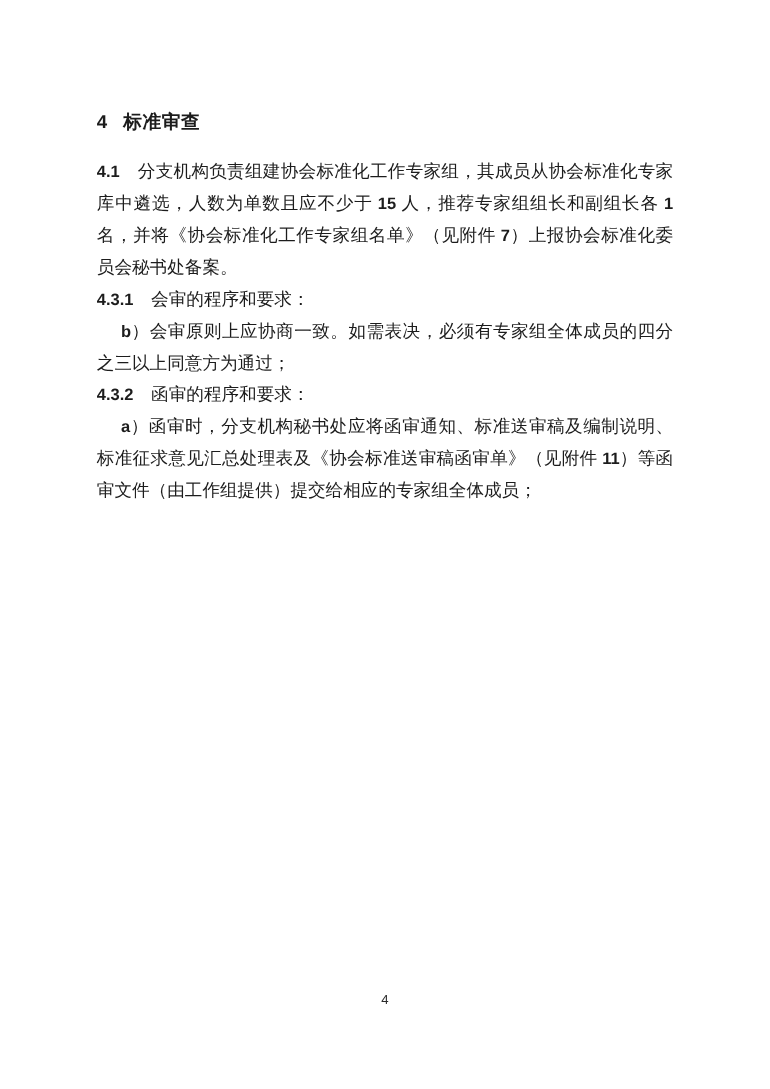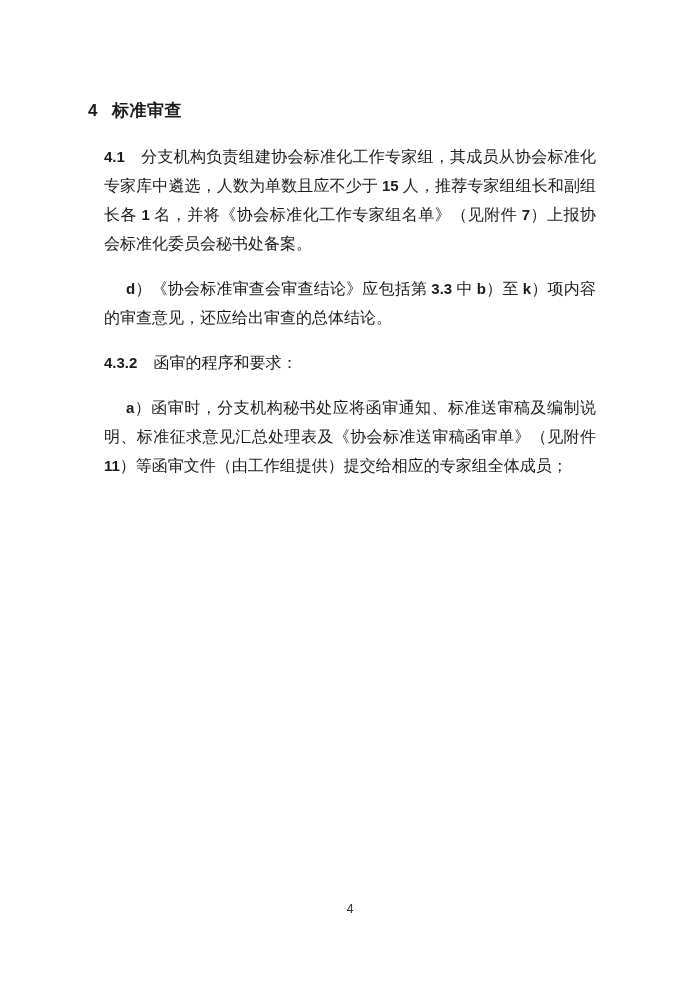--- a/index.html
+++ b/index.html
@@ -28,21 +28,21 @@
     font-size: 17px;
     font-weight: 700;
     line-height: 29px;
     letter-spacing: 0.5px;
   }
   .heading .heading-num {
     font-family: "Liberation Sans", sans-serif;
     margin-right: 14px;
   }
   .par {
-    margin: 16px;
+    margin: 0;
     font-size: 16px;
     line-height: 29px;
     text-align: justify;
     text-justify: inter-character;
   }
   .par.item {
     text-indent: 22px;
   }
   .lat {
     font-family: "Liberation Sans", sans-serif;
@@ -67,25 +67,26 @@
   <div class="content">
 
     <h1 class="heading">
       <span class="heading-num">4</span><span class="heading-title">标准审查</span>
     </h1>
 
     <p class="par numbered"><span class="lat">4.1</span>　分支机构负责组建协会标准化工作专家组，其成员从协会标准化专家库中遴选，人数为单数且应不少于 <span class="lat">15</span> 人，推荐专家组组长和副组长各 <span class="lat">1</span> 名，并将《协会标准化工作专家组名单》（见附件 <span class="lat">7</span>）上报协会标准化委员会秘书处备案。</p>
 
 
 
+    <p class="par numbered"><span class="lat">4.3.1</span>　会审的程序和要求：</p>
 
 
+    <p class="par item"><span class="lat">b</span>）会审原则上应协商一致。如需表决，必须有专家组全体成员的四分之三以上同意方为通过；</p>
 
 
-    <p class="par item"><span class="lat">d</span>）《协会标准审查会审查结论》应包括第 <span class="lat">3.3</span> 中 <span class="lat">b</span>）至 <span class="lat">k</span>）项内容的审查意见，还应给出审查的总体结论。</p>
 
     <p class="par numbered"><span class="lat">4.3.2</span>　函审的程序和要求：</p>
 
     <p class="par item"><span class="lat">a</span>）函审时，分支机构秘书处应将函审通知、标准送审稿及编制说明、标准征求意见汇总处理表及《协会标准送审稿函审单》（见附件 <span class="lat">11</span>）等函审文件（由工作组提供）提交给相应的专家组全体成员；</p>
 
   </div>
 
   <div class="page-number">4</div>
 </div>
 

